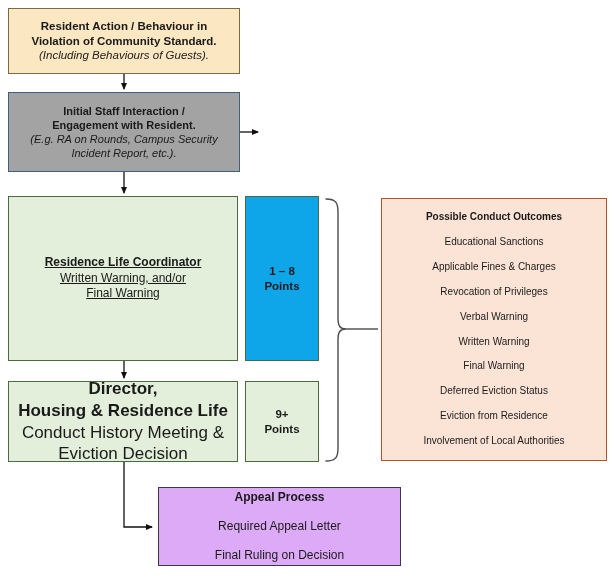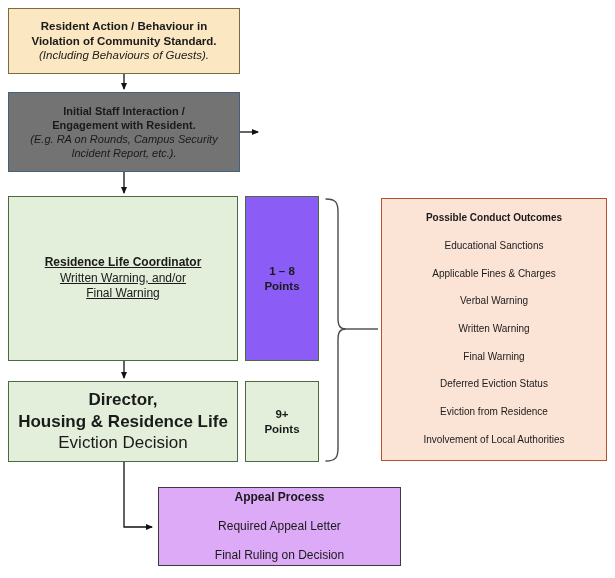--- a/index.html
+++ b/index.html
@@ -39,40 +39,40 @@
 
   
   #n-violation {
     left: 8px; top: 8px; width: 232px; height: 66px;
     background: #fbe7c2;
     border-color: #7f6a3f;
     font-size: 11.5px;
   }
   #n-initial {
     left: 8px; top: 92px; width: 232px; height: 80px;
-    background: #737373;
+    background: #a3a3a3;
     border-color: #41617f;
     font-size: 11px;
   }
   #n-incident {
     left: 262px; top: 98px; width: 228px; height: 68px;
     background: #dce6f2;
     border-color: #41617f;
     font-size: 11.5px;
   }
   #n-rlc {
     left: 8px; top: 196px; width: 230px; height: 165px;
     background: #e3efda;
     border-color: #4a6b3b;
     font-size: 12px;
     text-decoration: underline;
   }
   #n-points-low {
     left: 245px; top: 196px; width: 74px; height: 165px;
-    background: #8b5cf6;
+    background: #0ea5e9;
     border-color: #4a6b3b;
     font-size: 11.5px;
     font-weight: bold;
   }
   #n-director {
     left: 8px; top: 381px; width: 230px; height: 81px;
     background: #e3efda;
     border-color: #4a6b3b;
     font-size: 17px;
   }
@@ -161,32 +161,34 @@
   </div>
 
   <div class="node" id="n-points-low">
     <span class="ln">1 – 8</span>
     <span class="ln">Points</span>
   </div>
 
   <div class="node" id="n-director">
     <span class="ln b">Director,</span>
     <span class="ln b">Housing &amp; Residence Life</span>
+    <span class="ln">Conduct History Meeting &amp;</span>
     <span class="ln">Eviction Decision</span>
   </div>
 
   <div class="node" id="n-points-high">
     <span class="ln">9+</span>
     <span class="ln">Points</span>
   </div>
 
   <div class="node" id="n-outcomes">
     <span class="ln b">Possible Conduct Outcomes</span>
     <span class="ln">Educational Sanctions</span>
     <span class="ln">Applicable Fines &amp; Charges</span>
+    <span class="ln">Revocation of Privileges</span>
     <span class="ln">Verbal Warning</span>
     <span class="ln">Written Warning</span>
     <span class="ln">Final Warning</span>
     <span class="ln">Deferred Eviction Status</span>
     <span class="ln">Eviction from Residence</span>
     <span class="ln">Involvement of Local Authorities</span>
   </div>
 
   <div class="node" id="n-appeal">
     <span class="ln b">Appeal Process</span>

